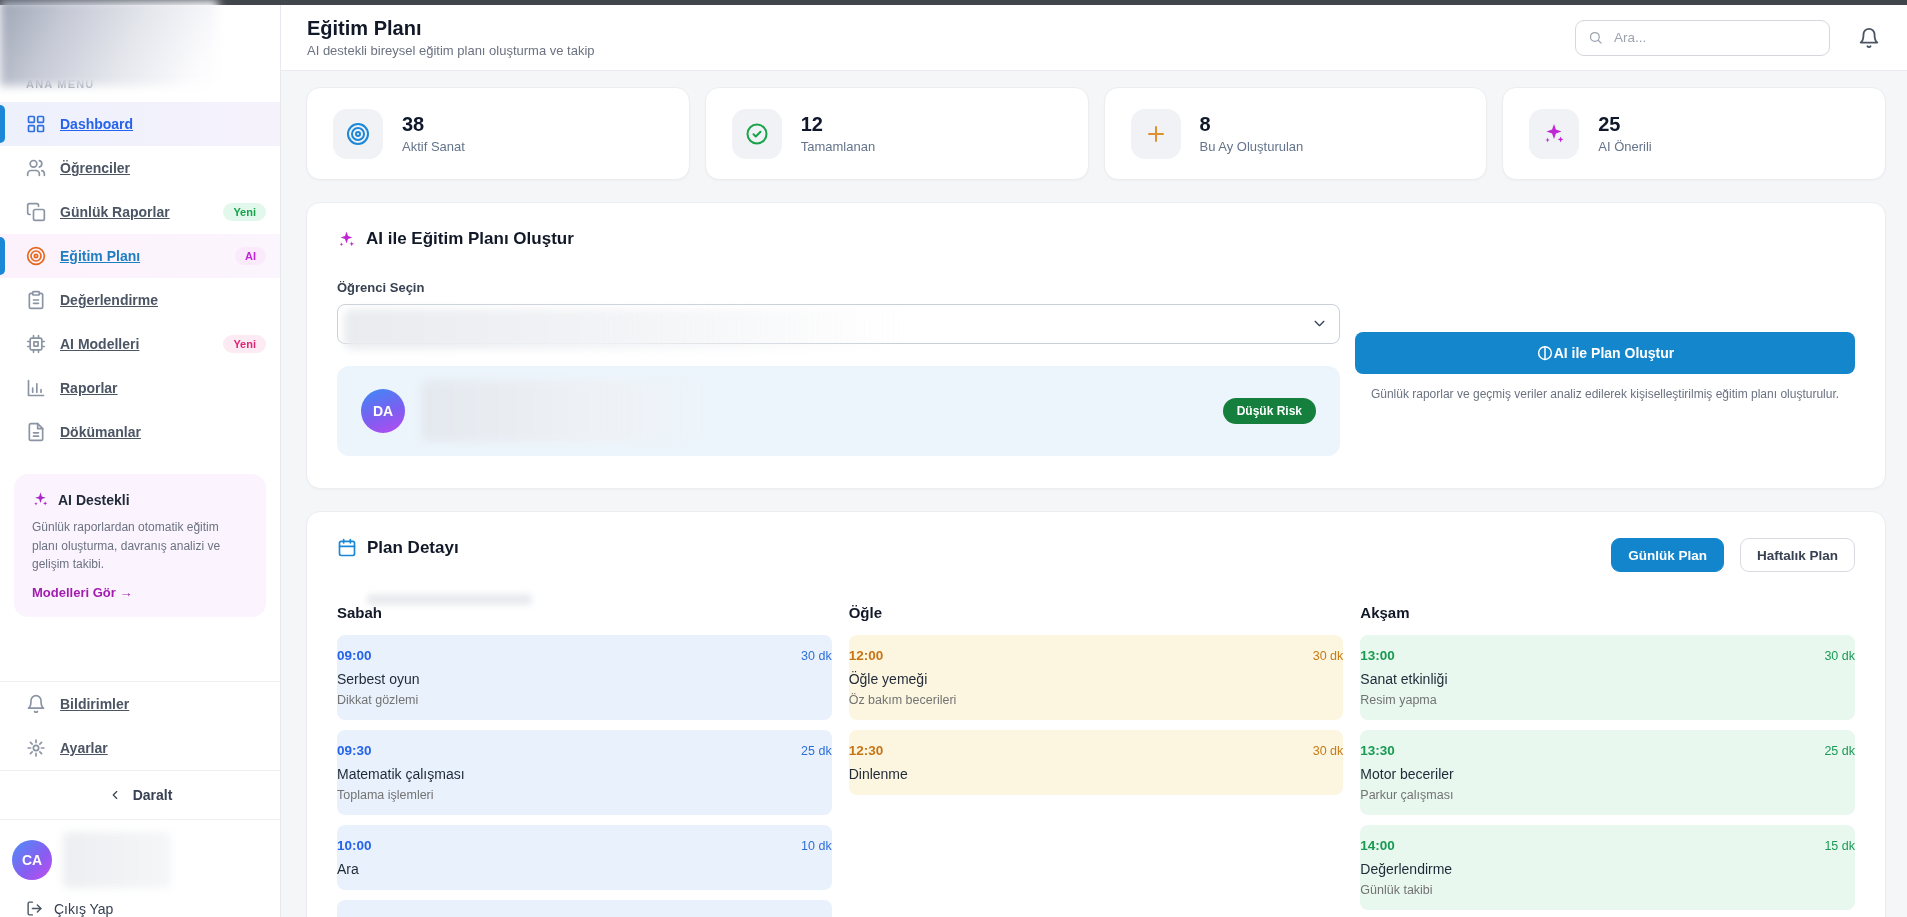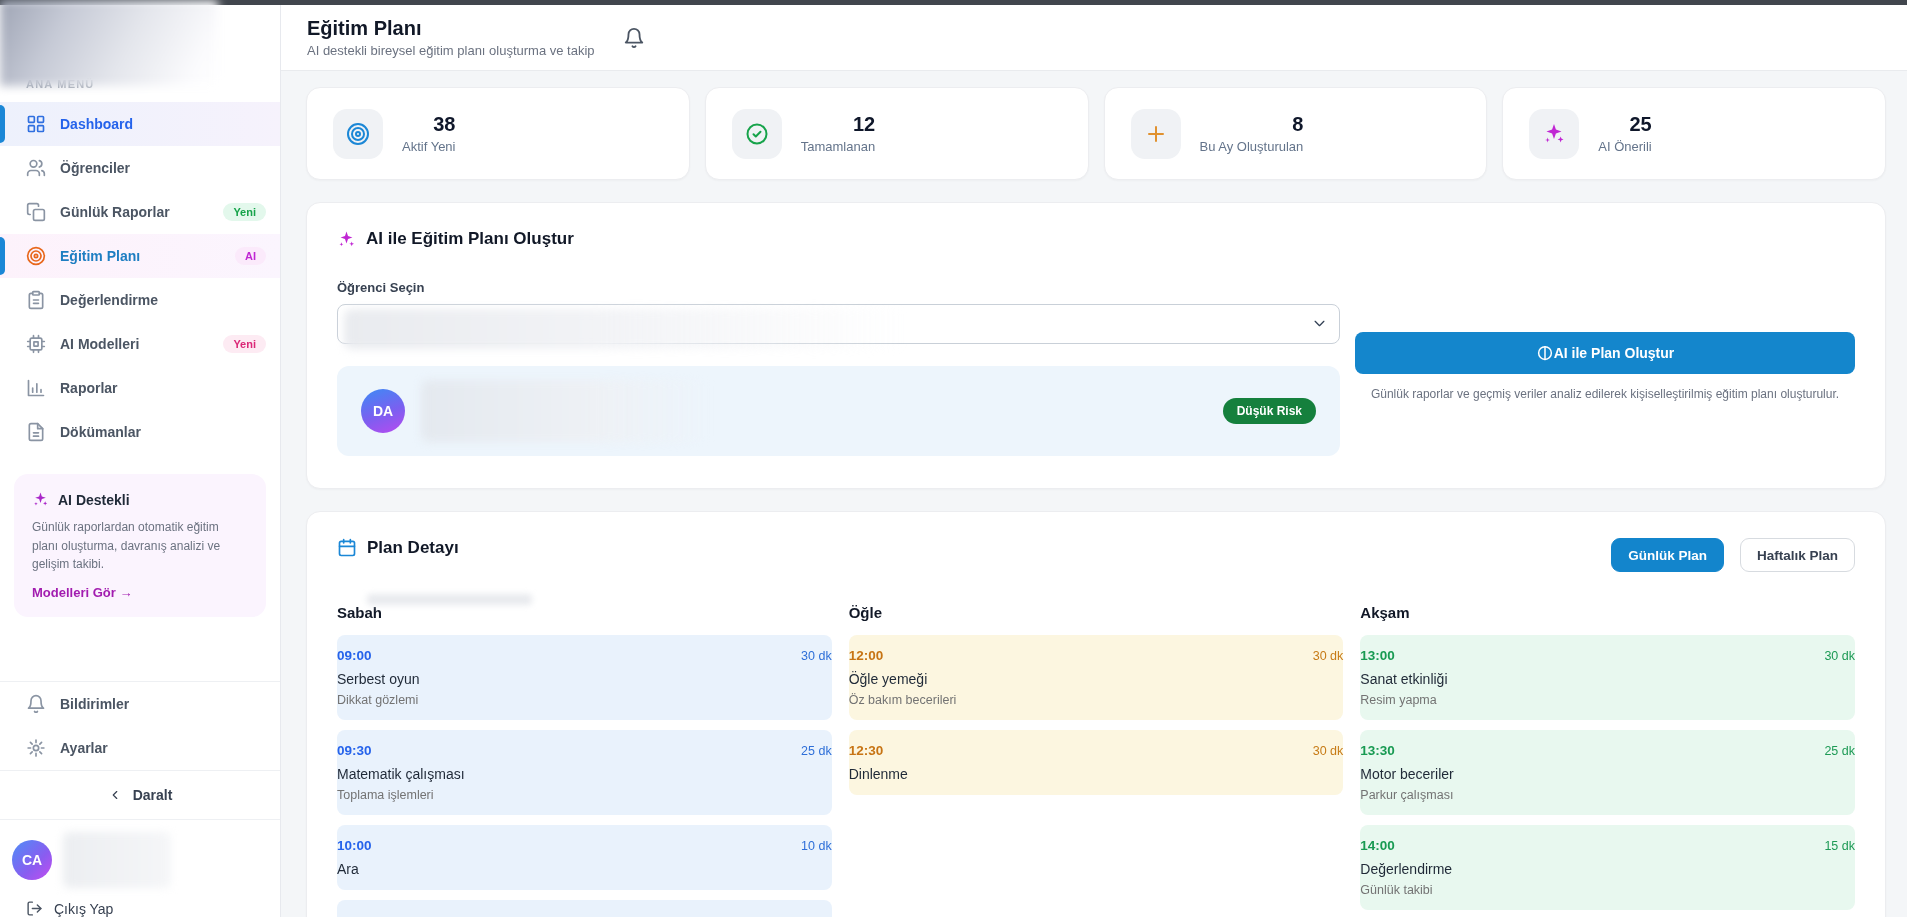--- a/index.html
+++ b/index.html
@@ -12,21 +12,21 @@
     background:linear-gradient(118deg,#9fa5b5 0%,#c6cad6 28%,#e4e6ec 58%,#fbfbfd 88%,#ffffff 100%);
     filter:blur(5px);}
 
   
   .sidebar{position:absolute;top:0;left:0;bottom:0;width:280px;background:#fff;
     border-right:1px solid #e7e9ee;z-index:40;display:flex;flex-direction:column;}
   .menu-label{margin:78px 0 12px 26px;font-size:11px;font-weight:700;letter-spacing:1.2px;color:#9aa1ac;}
   .side-item{height:44px;display:flex;align-items:center;padding:0 14px 0 26px;position:relative;
     font-size:14px;font-weight:600;color:#4b5563;cursor:pointer;}
   .side-icon{width:20px;height:20px;margin-right:14px;color:#8a94a3;flex:0 0 auto;}
-  .side-label{white-space:nowrap;}
+  .side-label{white-space:nowrap;text-decoration:underline;}
   .side-item.active-blue{background:linear-gradient(90deg,#edf1fc 0%,#f6f2fc 100%);}
   .side-item.active-blue .side-label{color:#2563eb;}
   .side-item.active-blue .side-icon{color:#2f6fe0;}
   .side-item.active-pink{background:linear-gradient(90deg,#fdf2fb 0%,#fbf5fe 100%);}
   .side-item.active-pink .side-label{color:#1e7ec2;font-weight:700;}
   .side-item.active-blue::before,.side-item.active-pink::before{content:"";position:absolute;left:0;top:3px;bottom:3px;width:5px;
     background:#1b87d6;border-radius:0 8px 8px 0;}
   .side-item.icon-orange .side-icon{color:#e8671b;}
   .side-badge{margin-left:auto;font-size:11px;font-weight:700;padding:3px 10px;border-radius:999px;}
   .badge-green{color:#16a34a;background:#e3f8ec;}
@@ -61,21 +61,21 @@
   .search-box .s-icon{width:15px;height:15px;color:#9ca3af;flex:0 0 auto;}
   .search-box input{border:none;outline:none;margin-left:9px;font-size:13.5px;color:#374151;width:100%;
     font-family:"Liberation Sans",sans-serif;background:transparent;}
   .search-box input::placeholder{color:#9ca3af;}
   .bell-btn{margin-left:28px;width:22px;height:22px;color:#4b5563;cursor:pointer;}
 
   
   .main{position:absolute;left:280px;top:71px;right:0;bottom:0;padding:16px 21px 0 26px;box-sizing:border-box;overflow:hidden;}
   .card{background:#fff;border:1px solid #ecedf0;border-radius:14px;box-shadow:0 1px 2px rgba(16,24,40,.03);}
 
-  .stats-grid{display:grid;grid-template-columns:repeat(4,1fr);gap:15px;text-align:right;}
+  .stats-grid{display:grid;grid-template-columns:repeat(4,1fr);gap:15px;}
   .stat-card{height:93px;display:flex;align-items:center;padding-left:26px;box-sizing:border-box;}
   .stat-tile{width:50px;height:50px;border-radius:14px;background:#f0f2f5;display:flex;align-items:center;justify-content:center;}
   .stat-tile .st-icon{width:24px;height:24px;}
   .stat-txt{margin-left:19px;}
   .stat-value{font-size:20px;font-weight:700;color:#0f172a;}
   .stat-label{font-size:13px;color:#64748b;margin-top:3px;}
 
   
   .ai-card{margin-top:22px;height:287px;padding:26px 30px;box-sizing:border-box;}
   .ai-head{display:flex;align-items:center;gap:10px;}
@@ -283,41 +283,48 @@
     </div>
   </aside>
 
   <div class="logo-blur"></div>
 
   <header class="header">
     <div>
       <div class="h-title">Eğitim Planı</div>
       <div class="h-sub">AI destekli bireysel eğitim planı oluşturma ve takip</div>
     </div>
+    <div class="search-box">
+      <span class="s-icon"><svg width="100%" height="100%" viewBox="0 0 24 24" fill="none" stroke="currentColor" stroke-width="2" stroke-linecap="round" stroke-linejoin="round">
+            <circle cx="11" cy="11" r="7"></circle>
+            <path d="M21 21l-4.3-4.3"></path>
+          </svg></span>
+      <input type="text" placeholder="Ara..." style="">
+    </div>
     <div class="bell-btn"><svg width="100%" height="100%" viewBox="0 0 24 24" fill="none" stroke="currentColor" stroke-width="2" stroke-linecap="round" stroke-linejoin="round">
           <path d="M18 8a6 6 0 0 0-12 0c0 7-3 9-3 9h18s-3-2-3-9"></path>
           <path d="M13.7 21a2 2 0 0 1-3.4 0"></path>
         </svg></div>
   </header>
 
   <main class="main">
 
     <div class="stats-grid">
 
         <div class="card stat-card">
           <div class="stat-tile">
             <span class="st-icon" style="color: rgb(27, 135, 214);"><svg width="100%" height="100%" viewBox="0 0 24 24" fill="none" stroke="currentColor" stroke-width="2" stroke-linecap="round" stroke-linejoin="round">
                 <circle cx="12" cy="12" r="10"></circle>
                 <circle cx="12" cy="12" r="6"></circle>
                 <circle cx="12" cy="12" r="2"></circle>
               </svg></span>
           </div>
           <div class="stat-txt">
             <div class="stat-value">38</div>
-            <div class="stat-label">Aktif Yeni</div>
+            <div class="stat-label">Aktif Sanat</div>
           </div>
         </div>
 
         <div class="card stat-card">
           <div class="stat-tile">
             <span class="st-icon" style="color: rgb(22, 163, 74);"><svg width="100%" height="100%" viewBox="0 0 24 24" fill="none" stroke="currentColor" stroke-width="2" stroke-linecap="round" stroke-linejoin="round">
                 <circle cx="12" cy="12" r="9.5"></circle>
                 <path d="M8.5 12.2l2.3 2.3 4.7-4.8"></path>
               </svg></span>
           </div>

